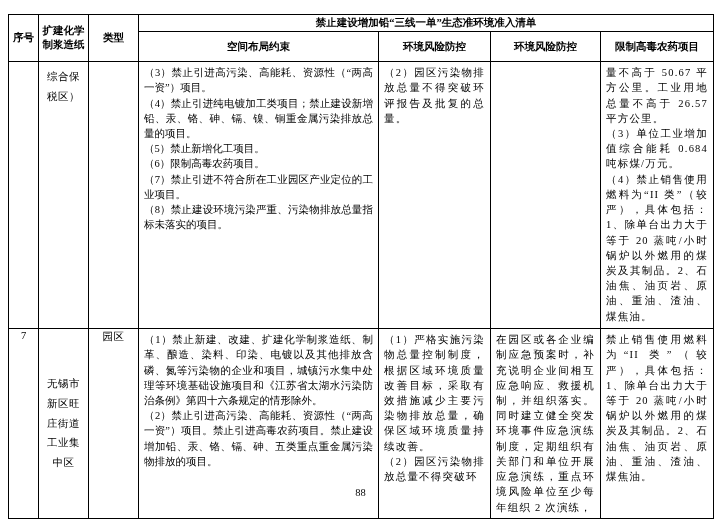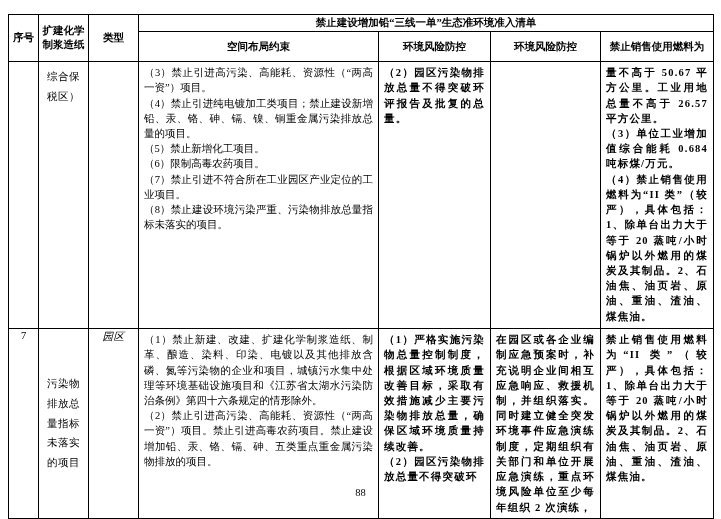--- a/index.html
+++ b/index.html
@@ -43,29 +43,28 @@
     padding: 5px 7px;
     line-height: 1.9;
     letter-spacing: 0.5px;
   }
   .c-name.v-top { vertical-align: top; }
   .c-name.v-mid { vertical-align: middle; }
   .c-type {
     text-align: center;
     vertical-align: middle;
     letter-spacing: 0.5px;
-    font-style: italic;
   }
   .c-text {
     text-align: justify;
     white-space: pre-line;
     line-height: 1.45;
     padding: 3px 5px 3px 5px;
   }
-  .c-text-wide { letter-spacing: 1.2px; font-weight: bold; }
+  .c-text-wide { letter-spacing: 1.2px; }
 
   tr.h-row-1 { height: 14px; }
   tr.h-row-2 { height: 30px; }
   tr.d-row-1 { height: 267px; margin-top: 12px; }
   tr.d-row-2 { height: 158px; }
 
   .page-number {
     position: absolute;
     left: 0; top: 487px;
     width: 721px;
@@ -92,21 +91,21 @@
       <tr class="h-row-1">
         <th rowspan="2">序号</th>
         <th rowspan="2">扩建化学制浆造纸</th>
         <th rowspan="2">类型</th>
         <th colspan="4">禁止建设增加铅“三线一单”生态准环境准入清单</th>
       </tr>
       <tr class="h-row-2">
         <th>空间布局约束</th>
         <th>环境风险防控</th>
         <th>环境风险防控</th>
-        <th>禁止销售使用燃料为</th>
+        <th>限制高毒农药项目</th>
       </tr>
     </thead>
     <tbody>
       <tr class="d-row-1">
         <td class="c-serial"></td>
         <td class="c-name v-top">综合保税区）</td>
         <td class="c-type"></td>
         <td class="c-text">（3）禁止引进高污染、高能耗、资源性（“两高一资”）项目。
 （4）禁止引进纯电镀加工类项目；禁止建设新增铅、汞、铬、砷、镉、镍、铜重金属污染排放总量的项目。
 （5）禁止新增化工项目。
@@ -114,21 +113,21 @@
 （7）禁止引进不符合所在工业园区产业定位的工业项目。
 （8）禁止建设环境污染严重、污染物排放总量指标未落实的项目。</td>
         <td class="c-text c-text-wide">（2）园区污染物排放总量不得突破环评报告及批复的总量。</td>
         <td class="c-text c-text-wide"></td>
         <td class="c-text c-text-wide">量不高于 50.67 平方公里。工业用地总量不高于 26.57 平方公里。
 （3）单位工业增加值综合能耗 0.684 吨标煤/万元。
 （4）禁止销售使用燃料为“II 类”（较严），具体包括：1、除单台出力大于等于 20 蒸吨/小时锅炉以外燃用的煤炭及其制品。2、石油焦、油页岩、原油、重油、渣油、煤焦油。</td>
       </tr>
       <tr class="d-row-2">
         <td class="c-serial">7</td>
-        <td class="c-name v-mid">污染物排放总量指标未落实的项目</td>
+        <td class="c-name v-mid">无锡市新区旺庄街道工业集中区</td>
         <td class="c-type">园区</td>
         <td class="c-text">（1）禁止新建、改建、扩建化学制浆造纸、制革、酿造、染料、印染、电镀以及其他排放含磷、氮等污染物的企业和项目，城镇污水集中处理等环境基础设施项目和《江苏省太湖水污染防治条例》第四十六条规定的情形除外。
 （2）禁止引进高污染、高能耗、资源性（“两高一资”）项目。禁止引进高毒农药项目。禁止建设增加铅、汞、铬、镉、砷、五类重点重金属污染物排放的项目。</td>
         <td class="c-text c-text-wide">（1）严格实施污染物总量控制制度，根据区域环境质量改善目标，采取有效措施减少主要污染物排放总量，确保区域环境质量持续改善。
 （2）园区污染物排放总量不得突破环</td>
         <td class="c-text c-text-wide">在园区或各企业编制应急预案时，补充说明企业间相互应急响应、救援机制，并组织落实。同时建立健全突发环境事件应急演练制度，定期组织有关部门和单位开展应急演练，重点环境风险单位至少每年组织 2 次演练，</td>
         <td class="c-text c-text-wide">禁止销售使用燃料为“II 类”（较严），具体包括：1、除单台出力大于等于 20 蒸吨/小时锅炉以外燃用的煤炭及其制品。2、石油焦、油页岩、原油、重油、渣油、煤焦油。</td>
       </tr>
     </tbody>
   </table>

